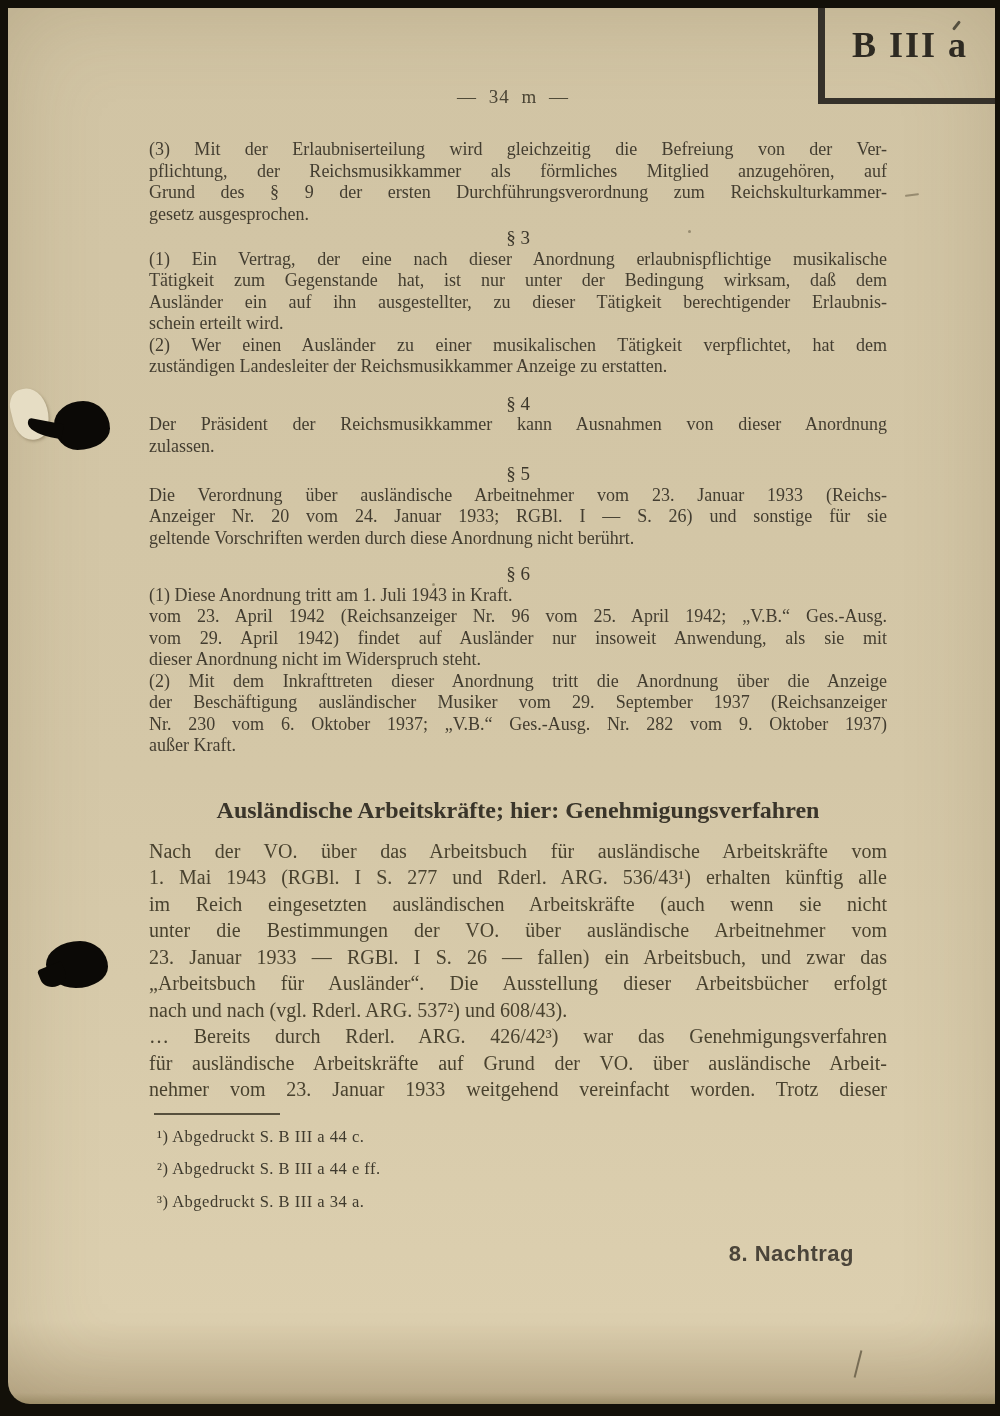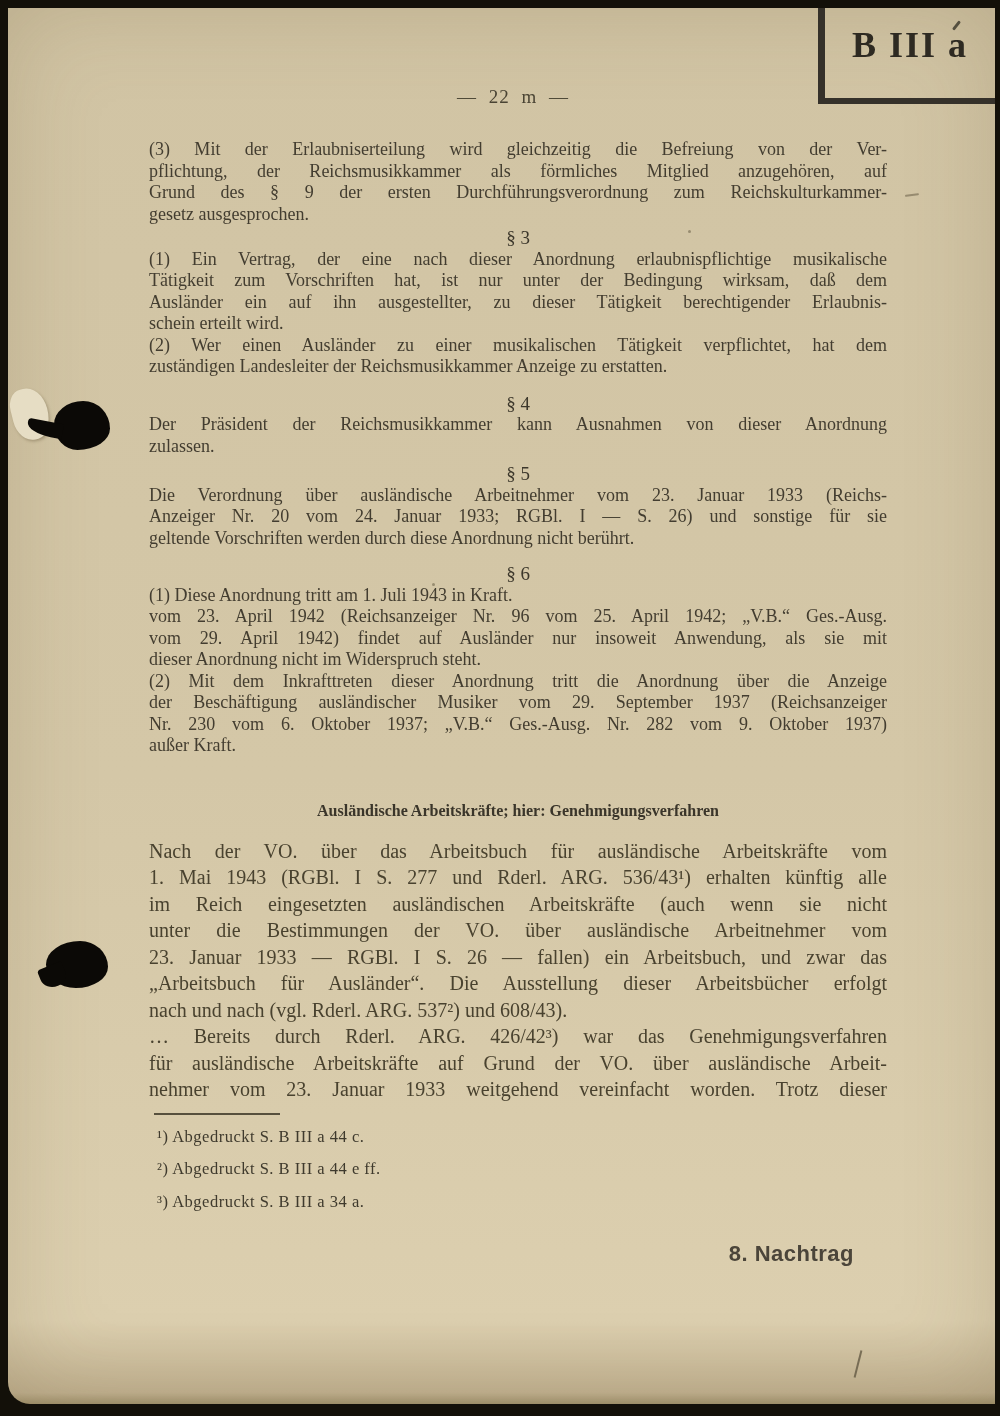--- a/index.html
+++ b/index.html
@@ -26,21 +26,21 @@
     font-size:19px; color:#4a4434; letter-spacing:1px; word-spacing:6px;
   }
   
   .column { position:absolute; left:149px; top:139px; width:738px; color:#433d30; }
   .body1 { font-size:18px; line-height:21.5px; }
   .body2 { font-size:20px; line-height:26.5px; color:#49422f; }
   .jline { text-align:justify; text-align-last:justify; -moz-text-align-last:justify; }
   .jline.jlast { text-align-last:left; -moz-text-align-last:left; }
   .sec-heading { text-align:center; font-size:19px; line-height:21.5px; color:#3c372b; }
   .mt-h3 { margin-top:2px; } .mt-h4 { margin-top:15px; } .mt-h5 { margin-top:6px; } .mt-h6 { margin-top:14px; }
-  .doc-title { margin-top:40px; text-align:center; font-weight:bold; font-size:16px; line-height:27px; color:#3a352a; }
+  .doc-title { margin-top:40px; text-align:center; font-weight:bold; font-size:24px; line-height:27px; color:#3a352a; }
   .doc-subtitle { margin-top:11px; text-align:center; font-weight:bold; font-size:21.5px; line-height:27px; color:#3a352a; }
   .mt-p1 { margin-top:14px; }
   .footrule { margin-top:10px; margin-left:5px; width:126px; border:0; border-top:2px solid #57503d; }
   .footnotes { margin-top:5px; font-size:16.5px; line-height:20.5px; color:#3f3a2d; }
   .footnote-line { padding-left:8px; letter-spacing:.5px;margin-top:12px; }
   .nachtrag {
     position:absolute; left:604px; top:1241px; width:250px; text-align:right;
     font-family:"Liberation Sans","DejaVu Sans",sans-serif;
     font-weight:bold; font-size:22px; color:#4b453a; letter-spacing:.5px;
   }
@@ -67,35 +67,35 @@
 </style>
 </head>
 <body>
 
 <div class="paper"></div>
 
 <div class="cbox-v"></div>
 <div class="cbox-h"></div>
 <div class="corner-label">B III a</div>
 
-<div class="page-number">— 22 m —</div>
+<div class="page-number">— 34 m —</div>
 
 <div class="column">
 
   <div class="body1">
       <div class="jline">(3) Mit der Erlaubniserteilung wird gleichzeitig die Befreiung von der Ver-</div>
       <div class="jline">pflichtung, der Reichsmusikkammer als förmliches Mitglied anzugehören, auf</div>
       <div class="jline">Grund des § 9 der ersten Durchführungsverordnung zum Reichskulturkammer-</div>
       <div class="jline jlast">gesetz ausgesprochen.</div>
     </div>
 
   <div class="sec-heading mt-h3">§ 3</div>
   <div class="body1">
       <div class="jline">(1) Ein Vertrag, der eine nach dieser Anordnung erlaubnispflichtige musikalische</div>
-      <div class="jline">Tätigkeit zum Vorschriften hat, ist nur unter der Bedingung wirksam, daß dem</div>
+      <div class="jline">Tätigkeit zum Gegenstande hat, ist nur unter der Bedingung wirksam, daß dem</div>
       <div class="jline">Ausländer ein auf ihn ausgestellter, zu dieser Tätigkeit berechtigender Erlaubnis-</div>
       <div class="jline jlast">schein erteilt wird.</div>
     </div>
   <div class="body1">
       <div class="jline">(2) Wer einen Ausländer zu einer musikalischen Tätigkeit verpflichtet, hat dem</div>
       <div class="jline jlast">zuständigen Landesleiter der Reichsmusikkammer Anzeige zu erstatten.</div>
     </div>
 
   <div class="sec-heading mt-h4">§ 4</div>
   <div class="body1">

